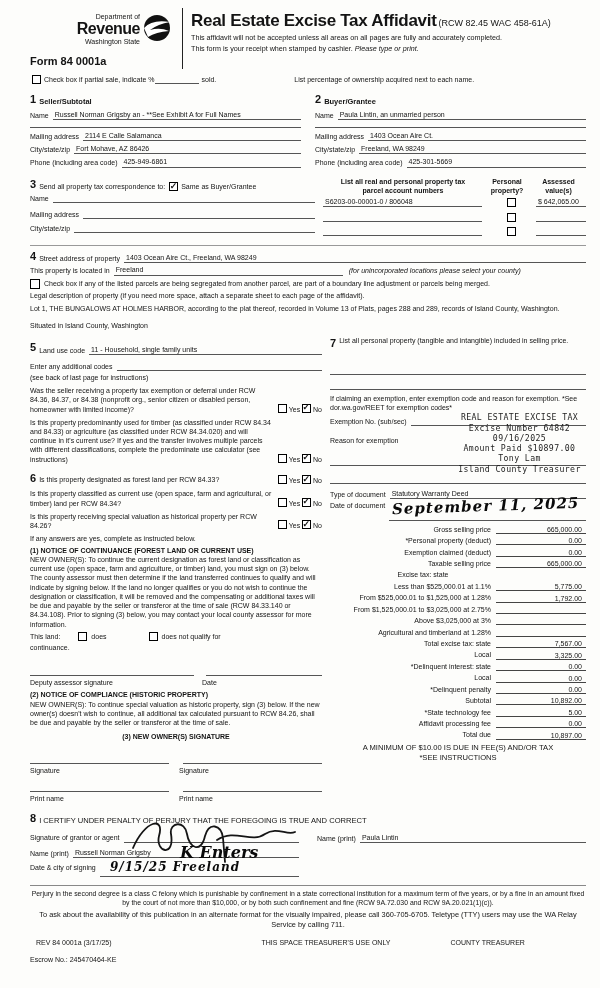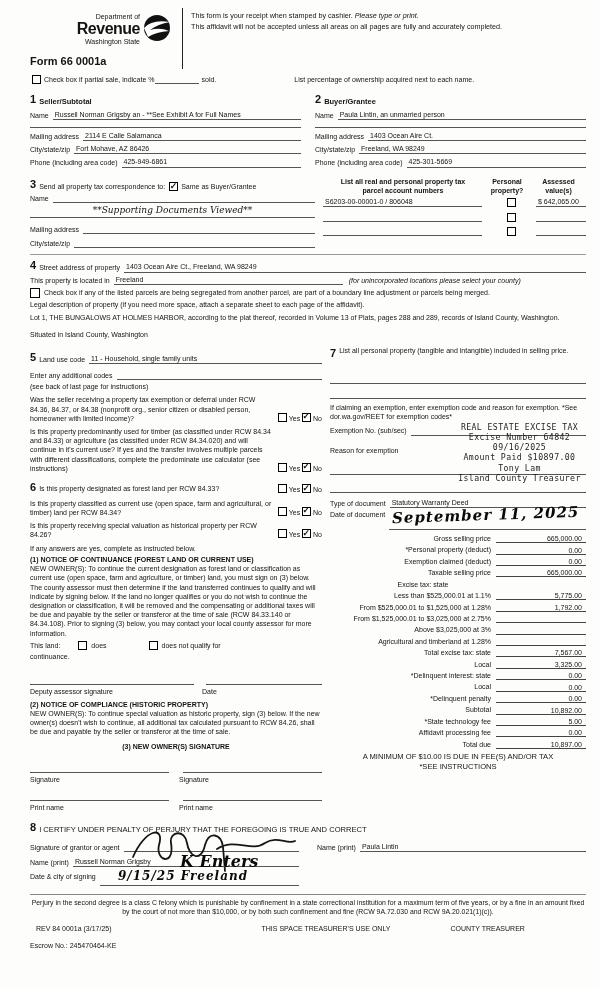--- a/index.html
+++ b/index.html
@@ -82,26 +82,30 @@
           <div class="rev">Revenue</div>
           <div class="wa">Washington State</div>
         </div>
         <span>
           <svg width="30" height="30" viewBox="0 0 30 30">
             <circle cx="15" cy="15" r="13" fill="#111"></circle>
             <path d="M2 15 Q 10 6 28 9 Q 16 11 8 17 Q 18 14 27 18 Q 14 19 6 24 Z" fill="#fff"></path>
           </svg>
         </span>
       </div>
-      <div class="form-no">Form 66 0001a</div>
+      <div class="form-no">Form 84 0001a</div>
     </div>
     <div class="vrule"></div>
     <div class="title-block">
+      <div>
+        <span class="title">Real Estate Excise Tax Affidavit</span>
+        <span class="title-suffix">(RCW 82.45 WAC 458-61A)</span>
+      </div>
+      <div class="note">This affidavit will not be accepted unless all areas on all pages are fully and accurately completed.</div>
       <div class="note"><span>This form is your receipt when stamped by cashier. </span><span class="i">Please type or print.</span></div>
-      <div class="note">This affidavit will not be accepted unless all areas on all pages are fully and accurately completed.</div>
     </div>
   </div>
 
   <div class="partial">
     <span class="cb"></span>
     <span style="margin-left:3px;">Check box if partial sale, indicate %</span>
     <span class="fl" style="width:40px;"></span>
     <span style="margin-left:3px;">sold.</span>
     <span style="margin-left:78px;">List percentage of ownership acquired next to each name.</span>
   </div>
@@ -163,23 +167,20 @@
     <div>
       <div class="row">
           <span class="secnum">3</span>
         <span>Send all property tax correspondence to:</span>
         <span class="cb checked" style="margin-left:4px;"></span>
         <span class="b" style="margin-left:3px;">Same as Buyer/Grantee</span>
       </div>
       <div class="row">
           <span>Name</span>
           <span class="fl" style="flex:1;margin-left:4px;height:9px;"></span>
-        </div>
-      <div class="row">
-          <span class="fl sdv" style="flex:1;">**Supporting Documents Viewed**</span>
         </div>
       <div class="row" style="margin-top:6px;">
           <span>Mailing address</span>
           <span class="fl" style="flex:1;margin-left:4px;height:9px;"></span>
         </div>
       <div class="row" style="margin-top:4px;">
           <span>City/state/zip</span>
           <span class="fl" style="flex:1;margin-left:4px;height:9px;"></span>
         </div>
     </div>
@@ -442,35 +443,36 @@
           </svg>
         </div>
         <div class="row sigline" style="margin-top:5px;">
           <span>Name (print)</span>
           <span class="fl" style="flex:1;margin-left:4px;">Russell Norman Grigsby</span>
           <span class="hand" style="position:absolute;left:150px;top:-6px;font-size:16px;">K Enters</span>
         </div>
         <div class="row sigline" style="margin-top:5px;height:14px;">
           <span style="align-self:flex-start;">Date &amp; city of signing</span>
           <span class="fl" style="flex:1;margin-left:4px;height:13px;"></span>
-          <span class="hand" style="position:absolute;left:88px;top:-3px;font-size:12px;letter-spacing:1px;">9/15/25  Freeland</span>
+          <span class="hand" style="position:absolute;left:80px;top:-3px;font-size:12px;letter-spacing:1px;">9/15/25  Freeland</span>
         </div>
       </div>
       <div>
         <div class="row" style="margin-top:5px;">
           <span>Name (print)</span>
           <span class="fl" style="flex:1;margin-left:4px;">Paula Lintin</span>
         </div>
       </div>
     </div>
   </div>
 
   <div class="perjury">
     <span class="b">Perjury in the second degree</span><span> is a class C felony which is punishable by confinement in a state correctional institution for a maximum term of five years, or by a fine in an amount fixed by the court of not more than $10,000, or by both such confinement and fine (RCW 9A.72.030 and RCW 9A.20.021(1)(c)).</span>
   </div>
+  <div class="altformat">To ask about the availability of this publication in an alternate format for the visually impaired, please call 360-705-6705. Teletype (TTY) users may use the WA Relay Service by calling 711.</div>
   <div class="footrow">
     <span style="margin-left:6px;">REV 84 0001a (3/17/25)</span>
     <span style="margin-left:150px;">THIS SPACE TREASURER'S USE ONLY</span>
     <span style="margin-left:60px;">COUNTY TREASURER</span>
   </div>
   <div class="escrow">
     <span>Escrow No.:</span> <span>245470464-KE</span>
   </div>
 
 </div>

